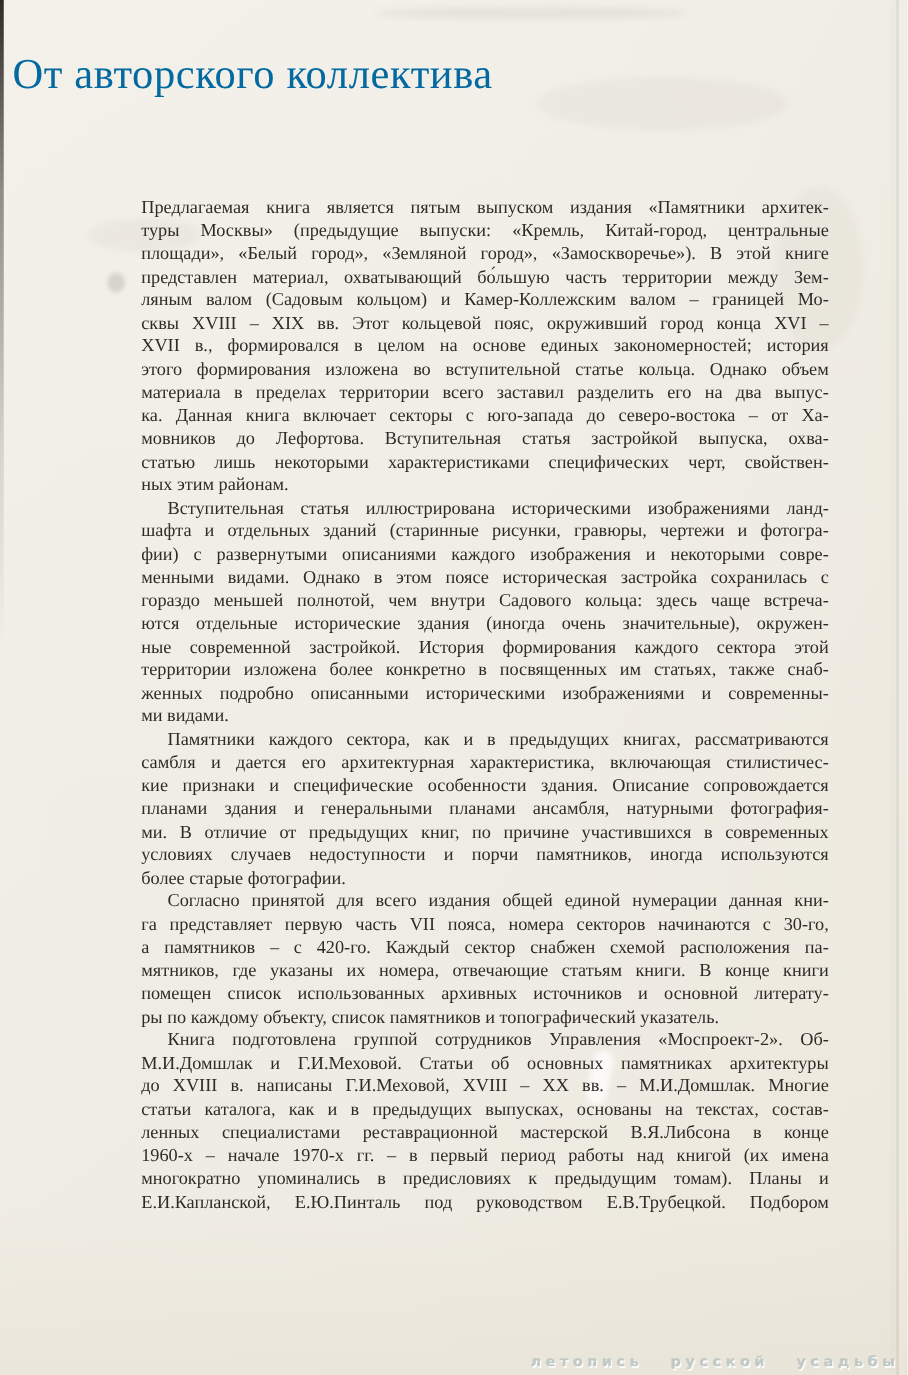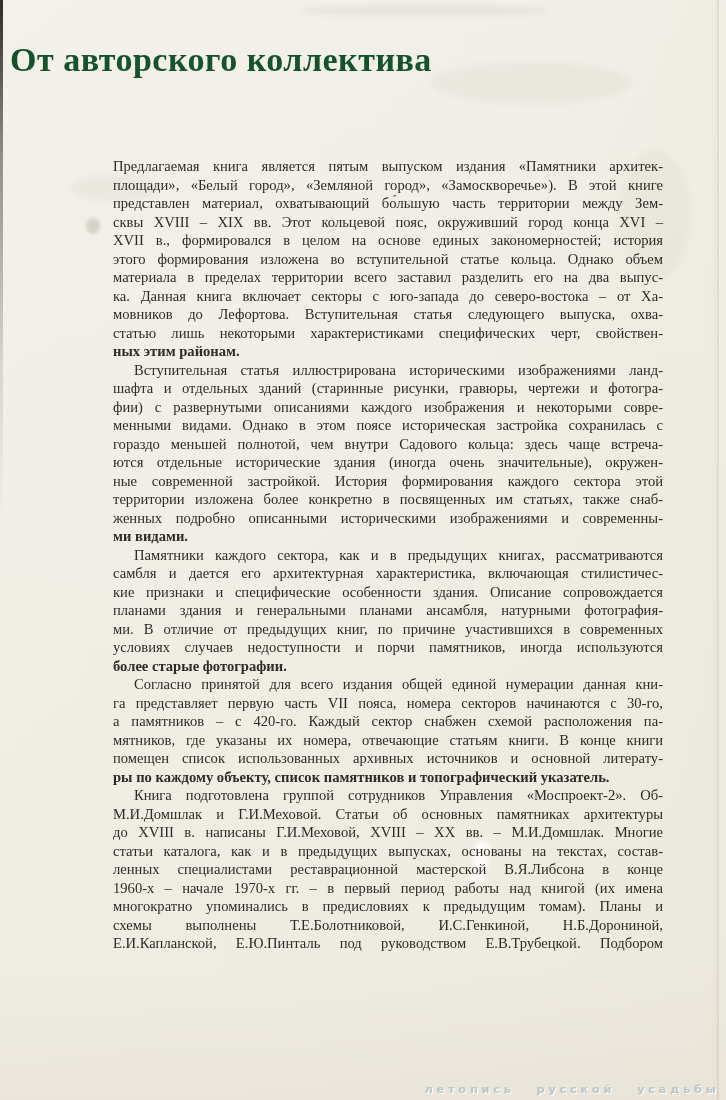--- a/index.html
+++ b/index.html
@@ -24,35 +24,35 @@
   .smudge{position:absolute;border-radius:50%;filter:blur(3px);}
   .s1{left:300px;top:6px;width:250px;height:9px;background:rgba(150,143,125,0.14);}
   .s2{left:430px;top:62px;width:200px;height:42px;background:rgba(150,143,125,0.07);}
   .s3{left:70px;top:175px;width:90px;height:26px;background:rgba(150,143,125,0.08);}
   .s4{left:620px;top:150px;width:70px;height:130px;background:rgba(150,143,125,0.06);}
   .s5{left:472px;top:840px;width:16px;height:44px;background:rgba(255,255,255,0.75);filter:blur(2px);border-radius:8px;transform:rotate(12deg);}
   .s6{left:86px;top:218px;width:14px;height:16px;background:rgba(120,112,96,0.22);filter:blur(1.5px);}
   
   .page-title{
     position:absolute;left:10px;top:18px;
-    font-size:34px;line-height:1.1;font-weight:700;
-    letter-spacing:0.5px;color:#14532d;
+    font-size:34px;line-height:1.1;font-weight:400;
+    letter-spacing:0.5px;color:#0369a1;
   }
   
   .body-text{
     position:absolute;left:113px;top:157px;width:550px;
     font-size:14.6px;line-height:18.5px;
   }
   .para{margin:0;padding:0;}
   .line{
     text-align:justify;
     text-align-last:justify;
     white-space:normal;
   }
-  .line.last{text-align-last:left;font-weight:bold;}
+  .line.last{text-align-last:left;}
   .line.indent{text-indent:21px;}
   
   .watermark{
     position:absolute;right:6px;bottom:4px;
     font-family:"DejaVu Sans","Liberation Sans",sans-serif;
     font-size:11px;font-weight:700;
     letter-spacing:4px;word-spacing:14px;
     color:#bfc9c6;
     text-shadow:1px 1px 0 rgba(255,255,255,0.9), -0.5px -0.5px 0 rgba(150,160,158,0.35);
     white-space:nowrap;
@@ -69,28 +69,30 @@
 <div class="smudge s3"></div>
 <div class="smudge s4"></div>
 <div class="smudge s5"></div>
 <div class="smudge s6"></div>
 
 <h1 class="page-title">От авторского коллектива</h1>
 
 <div class="body-text">
     <div class="para">
       <div class="line">Предлагаемая книга является пятым выпуском издания «Памятники архитек-</div>
+      <div class="line">туры Москвы» (предыдущие выпуски: «Кремль, Китай-город, центральные</div>
       <div class="line">площади», «Белый город», «Земляной город», «Замоскворечье»). В этой книге</div>
       <div class="line">представлен материал, охватывающий бо́льшую часть территории между Зем-</div>
+      <div class="line">ляным валом (Садовым кольцом) и Камер-Коллежским валом – границей Мо-</div>
       <div class="line">сквы XVIII – XIX вв. Этот кольцевой пояс, окруживший город конца XVI –</div>
       <div class="line">XVII в., формировался в целом на основе единых закономерностей; история</div>
       <div class="line">этого формирования изложена во вступительной статье кольца. Однако объем</div>
       <div class="line">материала в пределах территории всего заставил разделить его на два выпус-</div>
       <div class="line">ка. Данная книга включает секторы с юго-запада до северо-востока – от Ха-</div>
-      <div class="line">мовников до Лефортова. Вступительная статья следующего выпуска, охва-</div>
+      <div class="line">мовников до Лефортова. Вступительная статья застройкой выпуска, охва-</div>
       <div class="line">статью лишь некоторыми характеристиками специфических черт, свойствен-</div>
       <div class="line last">ных этим районам.</div>
     </div>
     <div class="para">
       <div class="line indent">Вступительная статья иллюстрирована историческими изображениями ланд-</div>
       <div class="line">шафта и отдельных зданий (старинные рисунки, гравюры, чертежи и фотогра-</div>
       <div class="line">фии) с развернутыми описаниями каждого изображения и некоторыми совре-</div>
       <div class="line">менными видами. Однако в этом поясе историческая застройка сохранилась с</div>
       <div class="line">гораздо меньшей полнотой, чем внутри Садового кольца: здесь чаще встреча-</div>
       <div class="line">ются отдельные исторические здания (иногда очень значительные), окружен-</div>
@@ -117,18 +119,17 @@
       <div class="line last">ры по каждому объекту, список памятников и топографический указатель.</div>
     </div>
     <div class="para">
       <div class="line indent">Книга подготовлена группой сотрудников Управления «Моспроект-2». Об-</div>
       <div class="line">М.И.Домшлак и Г.И.Меховой. Статьи об основных памятниках архитектуры</div>
       <div class="line">до XVIII в. написаны Г.И.Меховой, XVIII – XX вв. – М.И.Домшлак. Многие</div>
       <div class="line">статьи каталога, как и в предыдущих выпусках, основаны на текстах, состав-</div>
       <div class="line">ленных специалистами реставрационной мастерской В.Я.Либсона в конце</div>
       <div class="line">1960-х – начале 1970-х гг. – в первый период работы над книгой (их имена</div>
       <div class="line">многократно упоминались в предисловиях к предыдущим томам). Планы и</div>
-      <div class="line">схемы выполнены Т.Е.Болотниковой, И.С.Генкиной, Н.Б.Дорониной,</div>
       <div class="line">Е.И.Капланской, Е.Ю.Пинталь под руководством Е.В.Трубецкой. Подбором</div>
     </div>
   </div>
 
 <div class="watermark">летопись русской усадьбы</div>
 
 </body></html>

